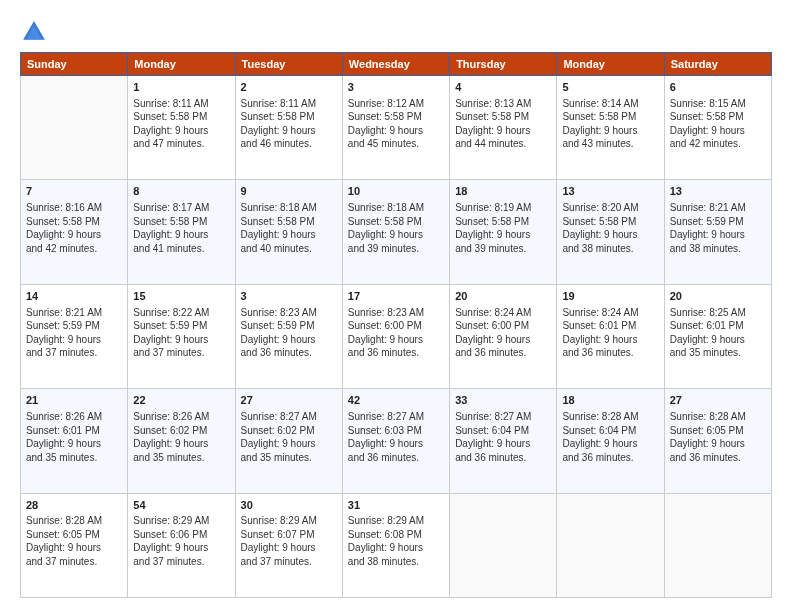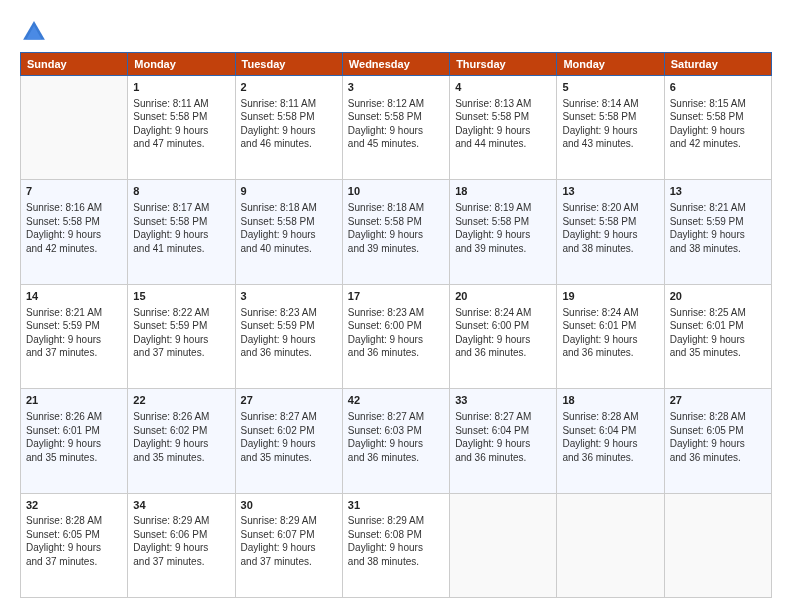--- a/index.html
+++ b/index.html
@@ -243,25 +243,25 @@
             <span class="day-num">18</span>
             <div class="day-info">Sunrise: 8:28 AM<br>Sunset: 6:04 PM<br>Daylight: 9 hours<br>and 36 minutes.</div>
           </td>
           <td>
             <span class="day-num">27</span>
             <div class="day-info">Sunrise: 8:28 AM<br>Sunset: 6:05 PM<br>Daylight: 9 hours<br>and 36 minutes.</div>
           </td>
         </tr>
         <tr>
           <td>
-            <span class="day-num">32</span>
+            <span class="day-num">28</span>
             <div class="day-info">Sunrise: 8:28 AM<br>Sunset: 6:05 PM<br>Daylight: 9 hours<br>and 37 minutes.</div>
           </td>
           <td>
-            <span class="day-num">34</span>
+            <span class="day-num">54</span>
             <div class="day-info">Sunrise: 8:29 AM<br>Sunset: 6:06 PM<br>Daylight: 9 hours<br>and 37 minutes.</div>
           </td>
           <td>
             <span class="day-num">30</span>
             <div class="day-info">Sunrise: 8:29 AM<br>Sunset: 6:07 PM<br>Daylight: 9 hours<br>and 37 minutes.</div>
           </td>
           <td>
             <span class="day-num">31</span>
             <div class="day-info">Sunrise: 8:29 AM<br>Sunset: 6:08 PM<br>Daylight: 9 hours<br>and 38 minutes.</div>
           </td>

